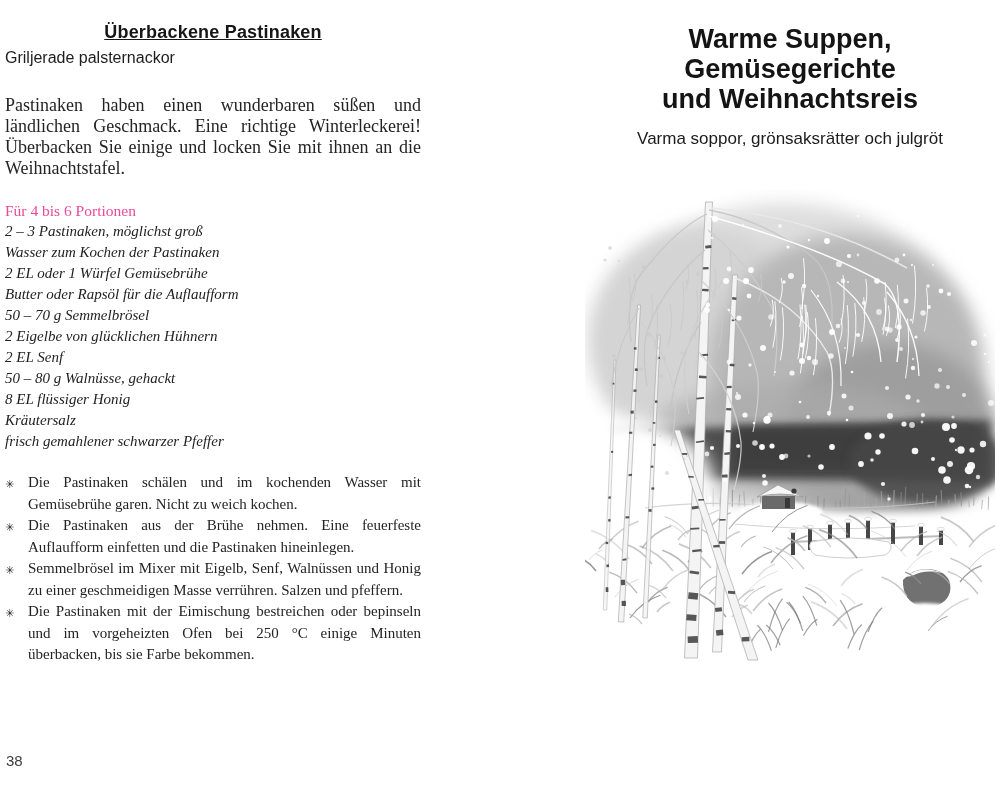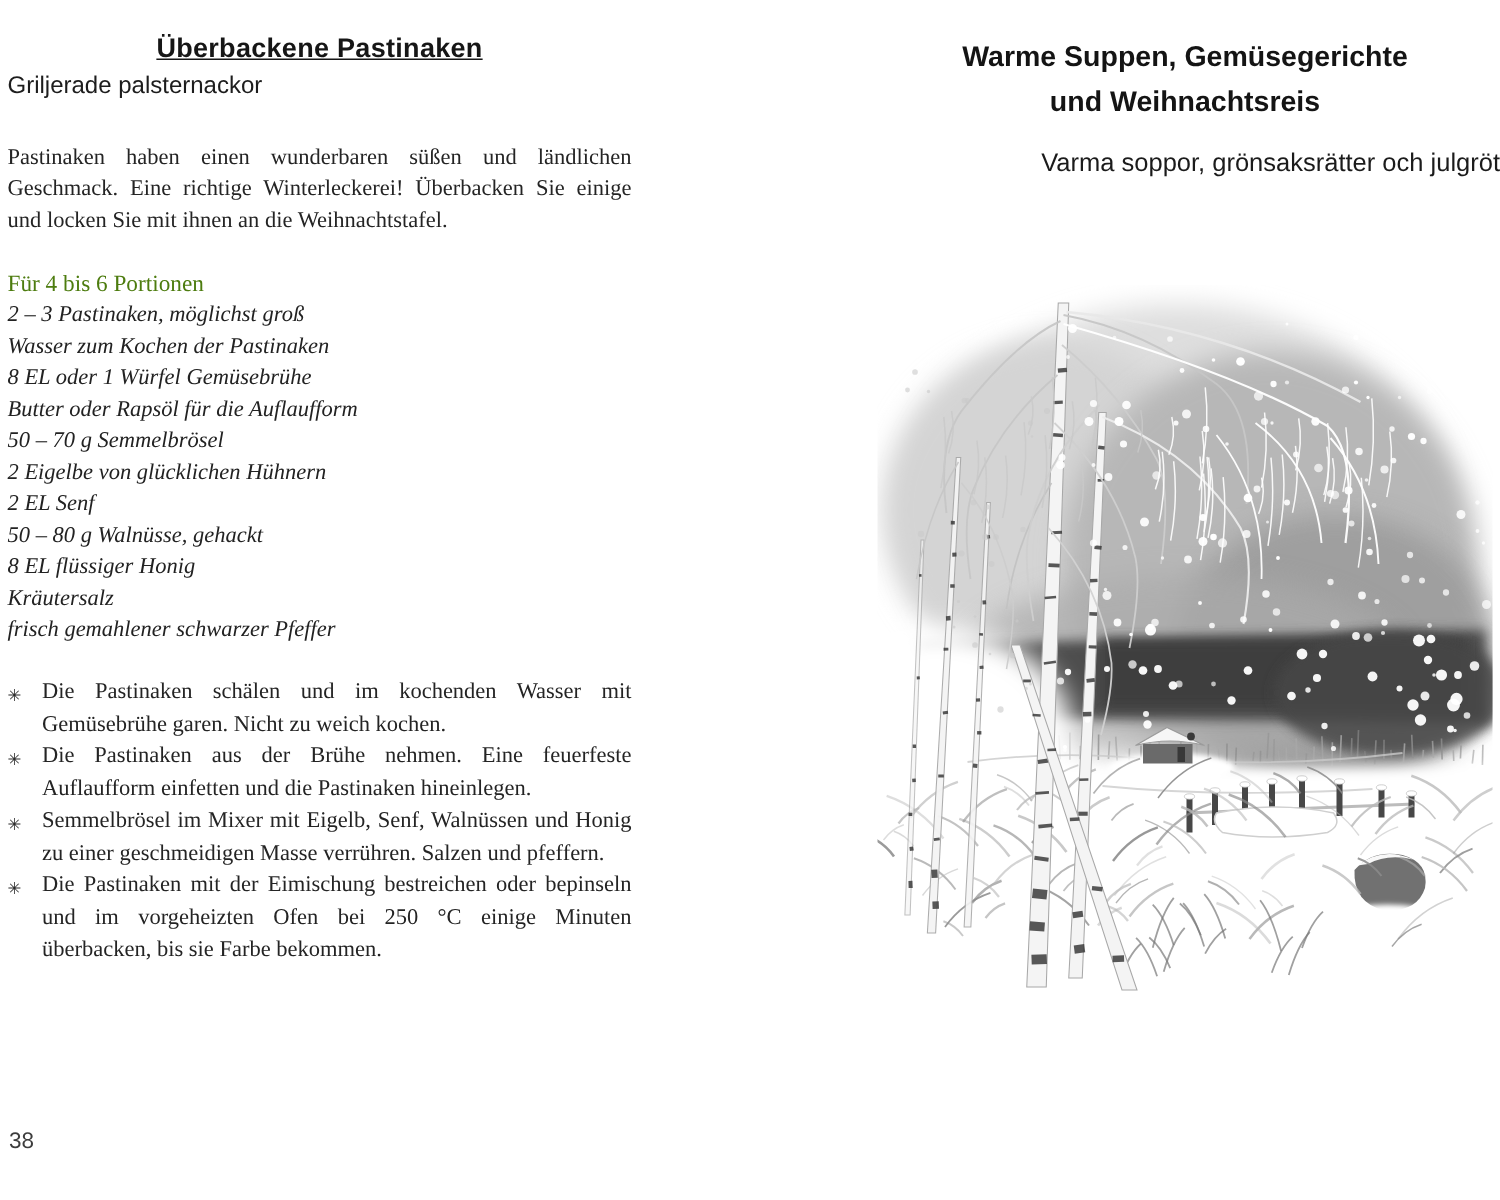--- a/index.html
+++ b/index.html
@@ -5,54 +5,54 @@
   html,body{margin:0;padding:0;}
   body{width:1000px;height:800px;background:#ffffff;position:relative;overflow:hidden;
        font-family:"Liberation Serif",serif;color:#242424;}
 
   
   .page-left{position:absolute;left:5px;top:22px;width:416px;}
   .recipe-title{margin:0;text-align:center;font-family:"Liberation Sans",sans-serif;
                 font-weight:bold;font-size:18px;line-height:20px;color:#161616;letter-spacing:.2px;text-decoration:underline;}
   .recipe-subtitle{margin:7px 0 0;text-align:left;font-family:"Liberation Sans",sans-serif;
                 font-weight:normal;font-size:16px;line-height:18px;color:#1d1d1d;}
-  .intro{margin:28px 0 0;font-size:15px;line-height:21px;text-align:justify;}
-  .servings{margin:21px 0 0;font-size:15.5px;line-height:21px;color:#4d7c0f;}
+  .intro{margin:28px 0 0;font-size:18px;line-height:21px;text-align:justify;}
+  .servings{margin:21px 0 0;font-size:15.5px;line-height:21px;color:#ec4899;}
   .ingredients{margin:0;padding:0;list-style:none;font-style:italic;font-size:15px;line-height:21px;color:#222;}
   .steps{margin:20px 0 0;padding:0;list-style:none;font-size:15px;line-height:21.5px;}
   .steps li{position:relative;padding-left:23px;text-align:justify;}
   .steps .bullet{position:absolute;left:0;top:2px;font-family:"DejaVu Sans",sans-serif;
                  font-size:11px;color:#2a2a2a;}
   .page-num{position:absolute;left:6px;top:752px;font-family:"Liberation Sans",sans-serif;
             font-size:15px;color:#3d3d3d;text-align:right;}
 
   
   .page-right{position:absolute;left:580px;top:24px;width:420px;text-align:center;}
   .chapter-title{margin:0;font-family:"Liberation Sans",sans-serif;font-weight:bold;
-                 font-size:19px;line-height:30px;color:#141414;}
+                 font-size:27px;line-height:30px;color:#141414;}
   .chapter-subtitle{margin:15px 0 0;font-family:"Liberation Sans",sans-serif;
-                 font-size:17px;line-height:20px;color:#1b1b1b;text-align:right;}
+                 font-size:17px;line-height:20px;color:#1b1b1b;}
   .illustration{position:absolute;left:585px;top:190px;width:410px;height:480px;}
   .illustration svg{display:block;width:410px;height:480px;}
 </style>
 </head>
 <body>
 
 <section class="page-left">
   <h1 class="recipe-title">Überbackene Pastinaken</h1>
   <h2 class="recipe-subtitle">Griljerade palsternackor</h2>
 
   <p class="intro">Pastinaken haben einen wunderbaren süßen und ländlichen Geschmack. Eine richtige Winterleckerei! Überbacken Sie einige und locken Sie mit ihnen an die Weihnachtstafel.</p>
 
   <p class="servings">Für 4 bis 6 Portionen</p>
 
   <ul class="ingredients">
     <li>2 – 3 Pastinaken, möglichst groß</li>
     <li>Wasser zum Kochen der Pastinaken</li>
-    <li>8 EL oder 1 Würfel Gemüsebrühe</li>
+    <li>2 EL oder 1 Würfel Gemüsebrühe</li>
     <li>Butter oder Rapsöl für die Auflaufform</li>
     <li>50 – 70 g Semmelbrösel</li>
     <li>2 Eigelbe von glücklichen Hühnern</li>
     <li>2 EL Senf</li>
     <li>50 – 80 g Walnüsse, gehackt</li>
     <li>8 EL flüssiger Honig</li>
     <li>Kräutersalz</li>
     <li>frisch gemahlener schwarzer Pfeffer</li>
   </ul>
 

